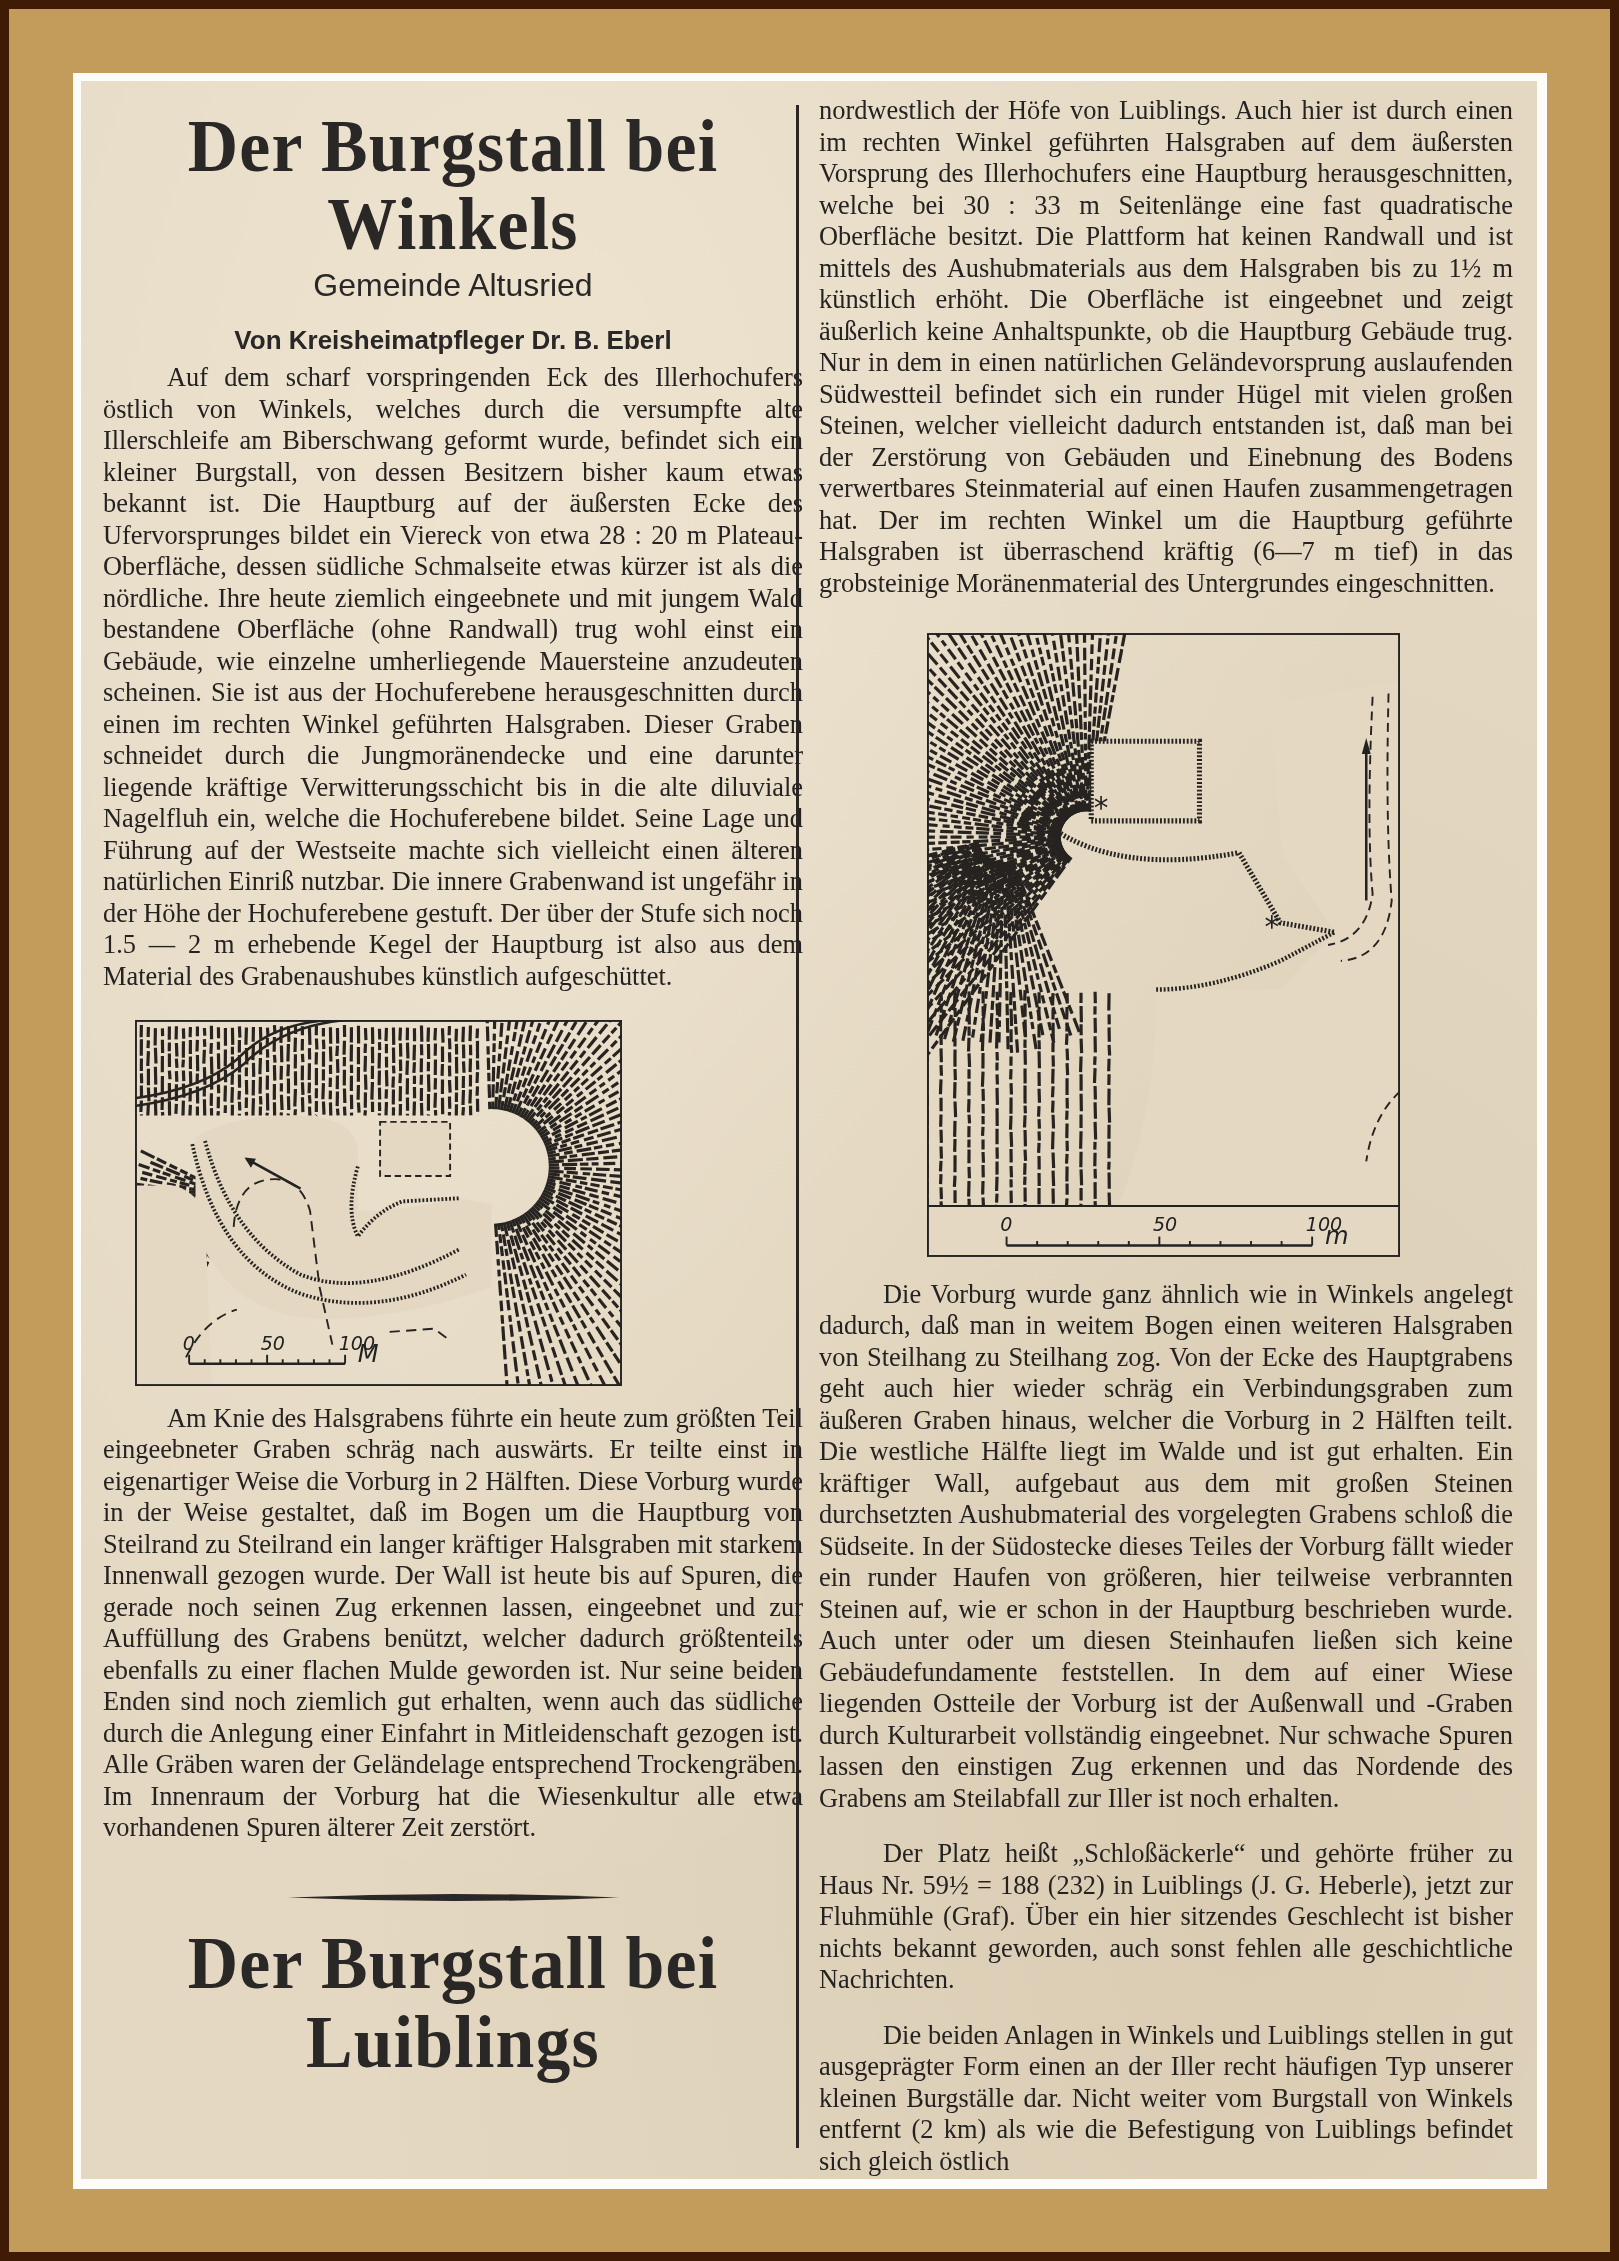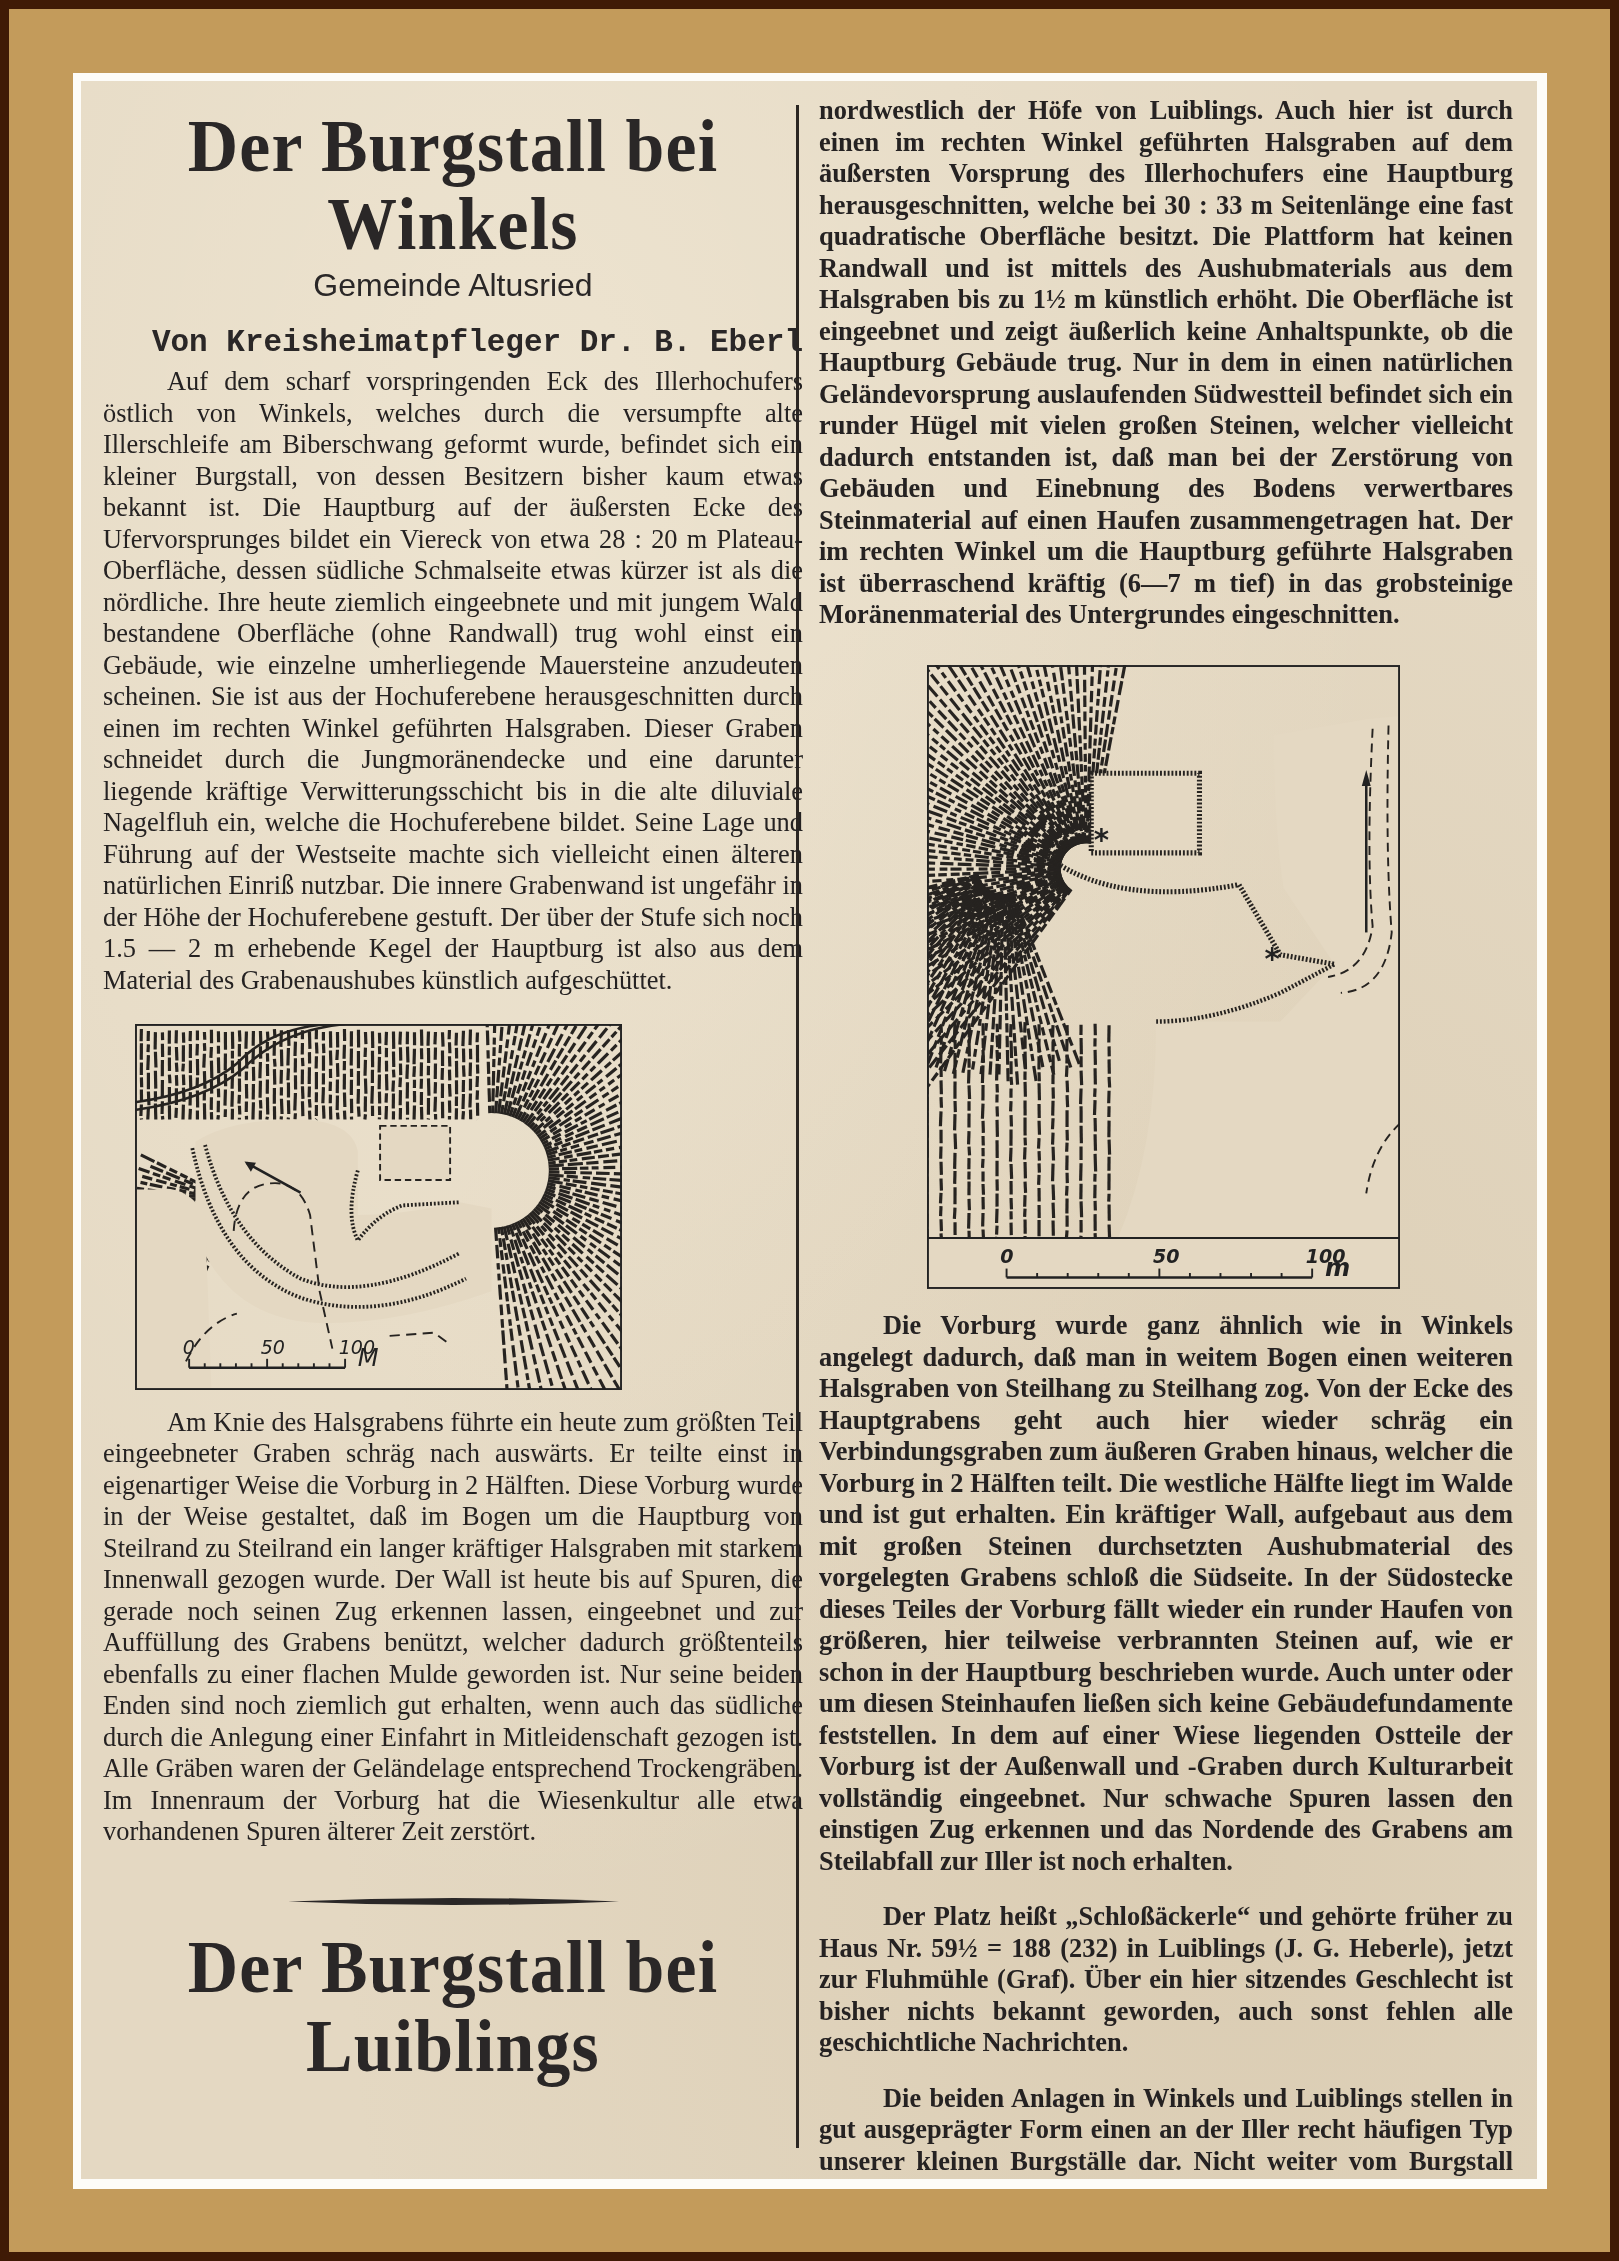--- a/index.html
+++ b/index.html
@@ -5,26 +5,26 @@
   html, body { margin:0; padding:0; }
   body { width:1619px; height:2261px; background:#3f1a05; position:relative; overflow:hidden; }
   .mat { position:absolute; left:9px; top:9px; width:1601px; height:2243px; background:#c39b5b; }
   .white-line { position:absolute; left:73px; top:73px; width:1474px; height:2116px; background:#fdfcf8; }
   .paper { position:absolute; left:81px; top:81px; width:1456px; height:2098px; background:#e4d8c2;
     background-image: radial-gradient(ellipse at 30% 20%, rgba(255,250,235,0.35), rgba(0,0,0,0) 60%),
                       radial-gradient(ellipse at 80% 85%, rgba(190,170,135,0.25), rgba(0,0,0,0) 55%);
     overflow:hidden; }
   .col { position:absolute; top:0; color:#222; font-family:"DejaVu Serif", serif; }
   .col-left { left:22px; width:700px; }
-  .col-right { left:738px; width:694px;font-weight:bold; }
+  .col-right { left:738px; width:694px; }
   .rule { position:absolute; left:715px; top:24px; width:3.2px; height:2043px; background:#2b2622; }
   h1 { font-family:"Liberation Serif", serif; font-weight:bold; font-size:75px; letter-spacing:1.3px;
        margin:0; text-align:center; transform:scaleX(0.93); color:#2a2727; line-height:1.05; }
   .sub { text-align:center; font-family:Liberation Sans, sans-serif; font-size:32px; margin:2.5px 0 0; color:#2a2727; }
-  .byline { text-align:right; font-family:Liberation Mono, monospace; font-weight:bold; font-size:31px; margin:21.6px 0 6.4px; color:#2a2727; }
+  .byline { text-align:center; font-family:Liberation Sans, sans-serif; font-weight:bold; font-size:26px; margin:21.6px 0 6.4px; color:#2a2727; }
   p { font-family:"Liberation Serif", serif; font-size:26.4px; line-height:31.5px; text-align:justify;
       margin:0; text-indent:0; color:#252222; }
   p .ind { display:inline-block; width:64px; }
   .para-gap { height:24px; }
   .figure { position:relative; margin:28px auto 0; background:transparent; }
   .fig-left { width:487px; height:366px; margin-left:32px; }
   .fig-right { width:473px; height:624px; margin-left:108px; margin-top:34px; }
   svg { display:block; }
   .divider { width:331px; height:9px; margin:25.5px auto 21.6px; }
 </style>

